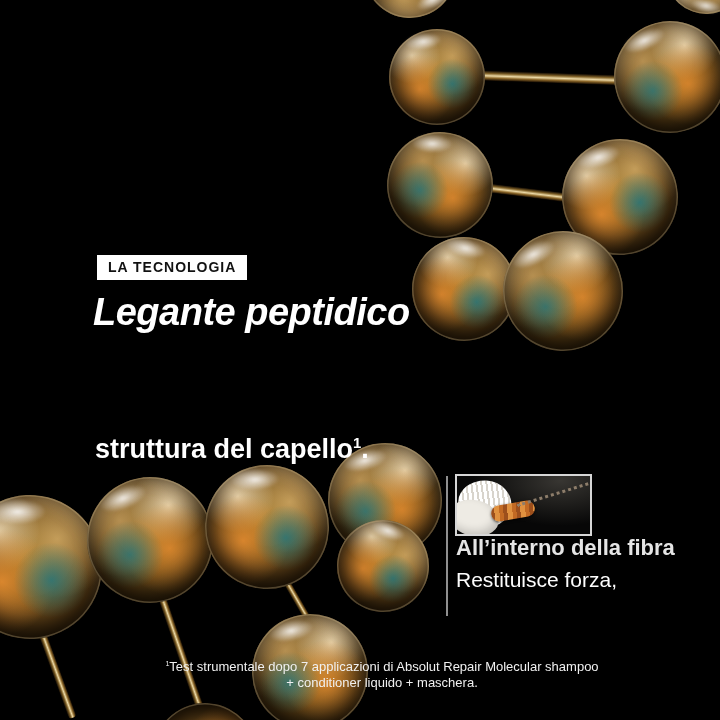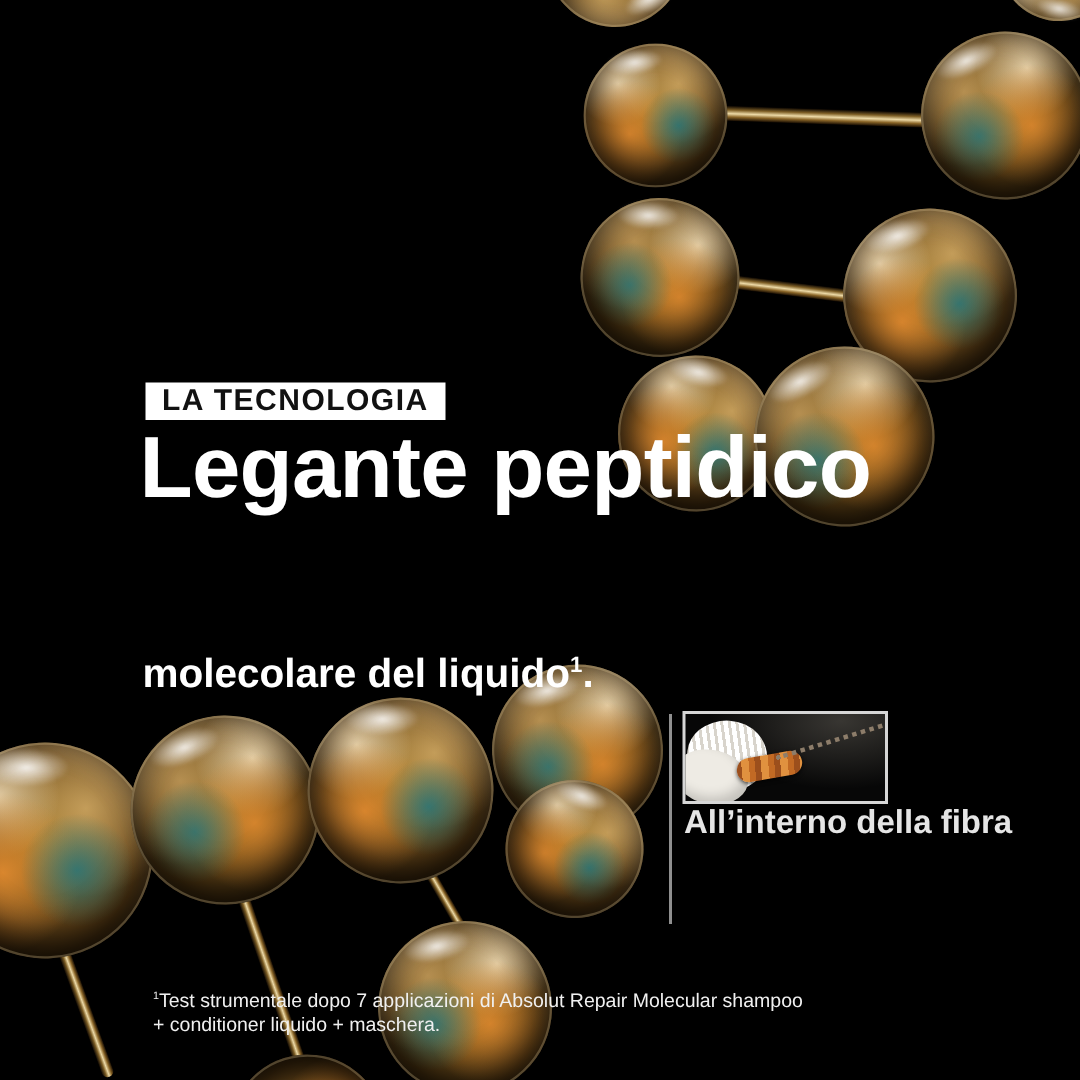--- a/index.html
+++ b/index.html
@@ -42,28 +42,28 @@
   .sph-b{background:
     radial-gradient(circle at 32% 58%,rgba(38,118,122,.8) 0%,rgba(38,118,122,0) 30%),
     radial-gradient(circle at 64% 60%,rgba(228,140,48,.85) 0%,rgba(228,140,48,0) 42%),
     radial-gradient(circle at 70% 26%,rgba(248,228,190,.85) 0%,rgba(248,228,190,0) 30%),
     radial-gradient(circle at 30% 30%,rgba(200,160,95,.8) 0%,rgba(200,160,95,0) 45%),
     radial-gradient(circle at 52% 48%,#8f6a1e 0%,#5a3f16 52%,#1f1304 84%,#040200 100%);}
   
   .badge{
     position:absolute;left:97px;top:255px;z-index:5;
     background:#fff;color:#111;
-    font-size:20px;font-weight:bold;letter-spacing:1px;
+    font-size:14px;font-weight:bold;letter-spacing:1px;
     line-height:25px;height:25px;padding:0 11px;
     white-space:nowrap;
   }
   .headline{
     position:absolute;left:93px;top:288px;z-index:5;margin:0;
-    font-size:58px;font-weight:bold;line-height:48px;letter-spacing:-.5px;
-    color:#fff;white-space:nowrap;
+    font-size:38px;font-weight:bold;line-height:48px;letter-spacing:-.5px;
+    color:#fff;white-space:nowrap;font-style:italic;
   }
   .hl-line{display:block;}
   .subhead{
     position:absolute;left:95px;top:391px;z-index:5;margin:0;
     font-size:27px;font-weight:bold;line-height:39px;
     color:#fff;white-space:nowrap;
   }
   .subhead sup,.fn-line sup{font-size:55%;line-height:0;vertical-align:super;}
   
   .fiber-panel{position:absolute;left:446px;top:474px;width:270px;z-index:5;}
@@ -99,21 +99,21 @@
     position:absolute;left:10px;top:62px;
     font-size:22px;font-weight:bold;line-height:24px;white-space:nowrap;color:#e5e5e5;
   }
   .fiber-body{
     position:absolute;left:10px;top:91px;
     font-size:21px;font-weight:normal;line-height:29px;white-space:nowrap;color:#fdfdfd;
   }
   
   .footnote{
     position:absolute;right:58px;top:659px;width:560px;z-index:5;
-    text-align:left;color:#f0f0f0;
+    text-align:center;color:#f0f0f0;
     font-size:13px;line-height:16px;font-weight:normal;
   }
 </style>
 </head>
 <body>
 
 <div class="canvas">
 
   <div class="decor">
       <div class="rod" style="width: 150px; height: 10px; left: 470px; top: 70px; transform: rotate(2deg);"></div>
@@ -138,32 +138,32 @@
       <div class="sph sph-b" style="left: 252px; top: 614px; width: 116px; height: 116px; transform: rotate(-4deg);"></div>
       <div class="sph sph-a" style="left: 153px; top: 703px; width: 104px; height: 104px; transform: rotate(185deg);"></div>
     </div>
 
   <div class="badge">LA TECNOLOGIA</div>
 
   <h1 class="headline">
     <span class="hl-line">Legante peptidico</span>
   </h1>
 
-  <p class="subhead"><br><span>molecolare del liquido</span><sup>1</sup><span>.</span></p>
+  <p class="subhead"><br><span>struttura del capello</span><sup>1</sup><span>.</span></p>
 
   <div class="fiber-panel">
     <div class="v-divider"></div>
     <div class="fiber-img">
       <span class="fw1"></span>
       <span class="fw2"></span>
       <span class="fo"></span>
       <span class="fchain"></span>
     </div>
     <div class="fiber-title">All’interno della fibra</div>
-    <div class="fiber-body"><br></div>
+    <div class="fiber-body"><span>Restituisce forza,</span><br></div>
   </div>
 
   <div class="footnote">
     <div class="fn-line"><sup>1</sup><span>Test strumentale dopo 7 applicazioni di Absolut Repair Molecular shampoo</span></div>
     <div class="fn-line">+ conditioner liquido + maschera.</div>
   </div>
 
 </div>
 
 </body></html>

